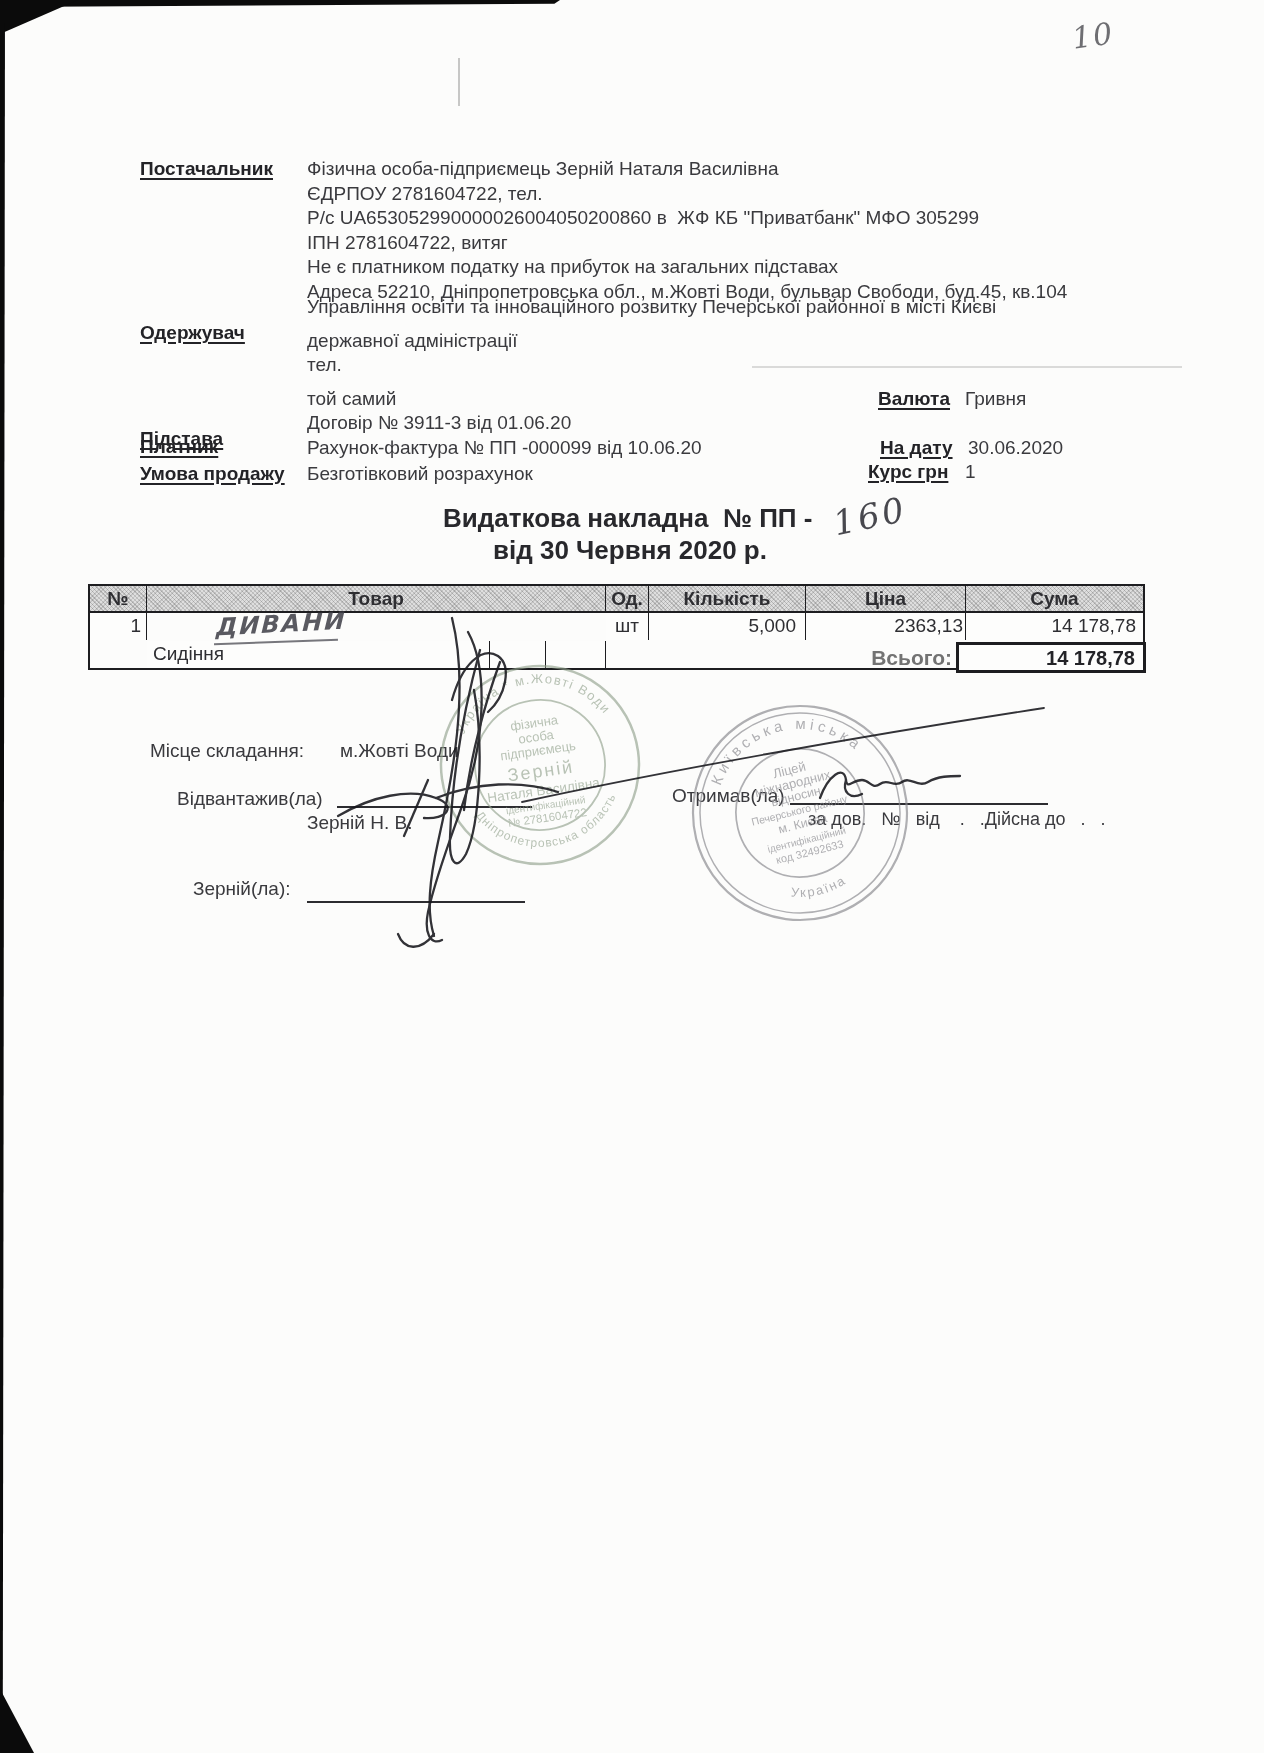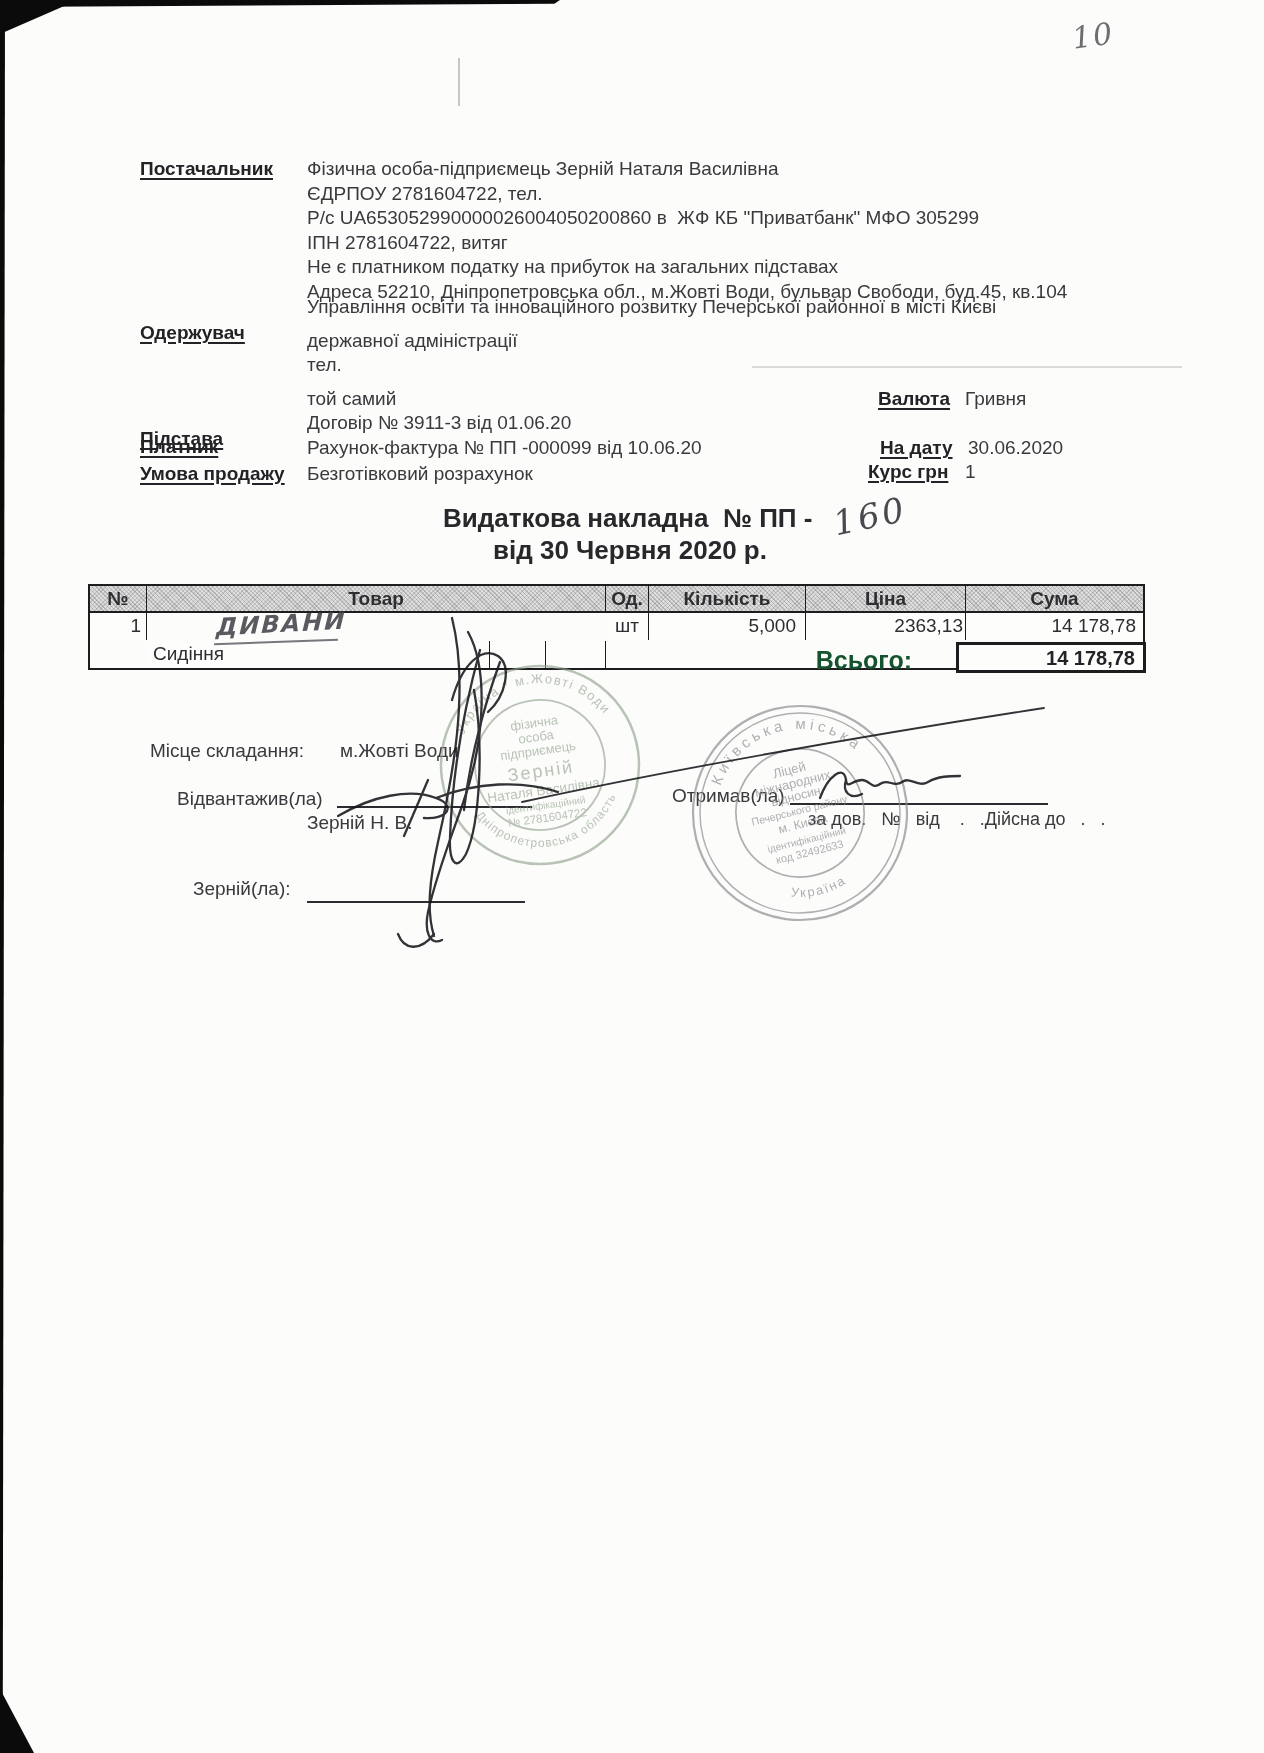--- a/index.html
+++ b/index.html
@@ -27,22 +27,22 @@
       repeating-linear-gradient(45deg, rgba(40,40,40,.20) 0 1px, transparent 1px 3px),
       repeating-linear-gradient(-45deg, rgba(40,40,40,.14) 0 1px, transparent 1px 3px);
     font-weight:bold;overflow:hidden;
   }
   .invoice-table .dc{
     box-sizing:border-box;height:27px;line-height:26px;background:#fdfdfc;
     border-right:1px solid #1d1d20;overflow:visible;position:relative;
   }
   .invoice-table .last{border-right:none;}
   .num-r{text-align:right;padding-right:5px;}
-  .total-label{position:absolute;left:660px;top:646px;width:252px;text-align:right;
-    font-weight:bold;font-size:25px;color:#14532d;}
+  .total-label{position:absolute;left:700px;top:646px;width:252px;text-align:right;
+    font-weight:bold;font-size:21px;color:#737373;}
   .total-box{position:absolute;left:956px;top:642px;width:190px;height:31px;box-sizing:border-box;
     border:3px solid #1d1d20;line-height:26px;font-weight:bold;font-size:20px;
     text-align:right;padding-right:8px;color:#232327;background:#fdfdfc;}
   
   .hand{position:absolute;font-family:"DejaVu Serif",serif;font-style:italic;color:#5a5a60;}
   
   .stamp{position:absolute;pointer-events:none;}
   
   .artifact{position:absolute;background:#0b0b0b;}
   .underline-line{position:absolute;height:2px;background:#2c2c30;}

